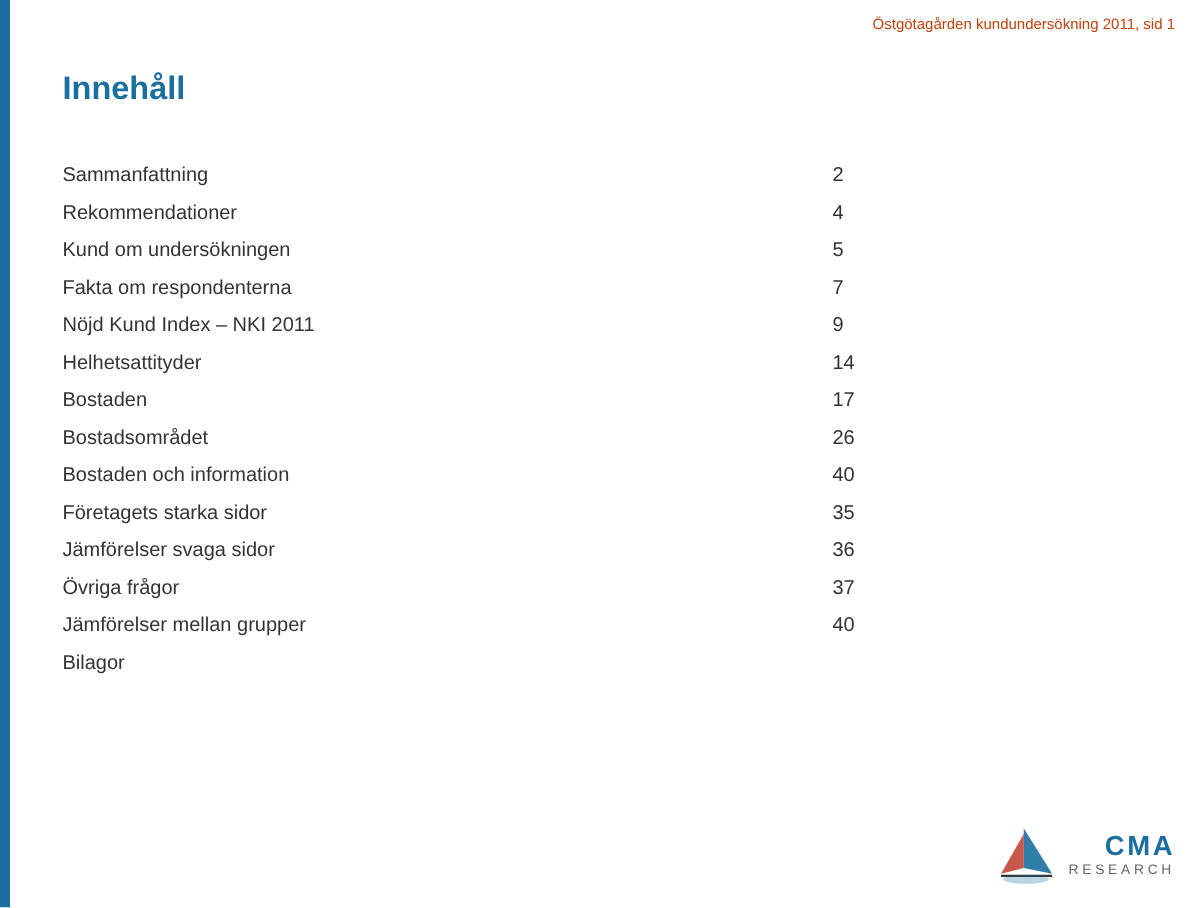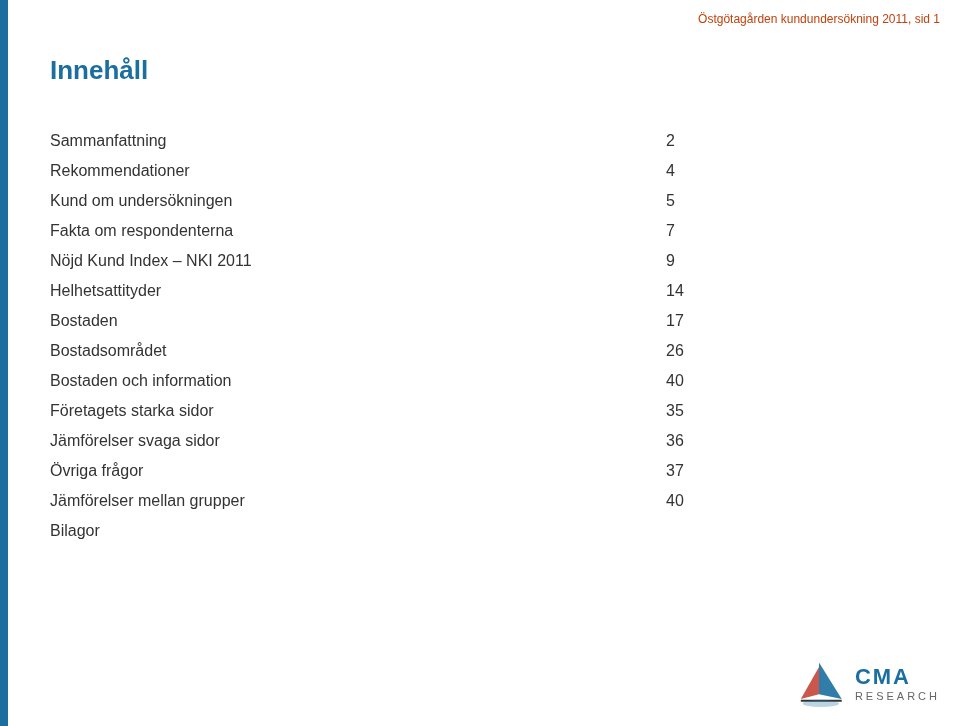--- a/index.html
+++ b/index.html
@@ -80,21 +80,21 @@
     }
 
     .logo-svg {
       width: 60px;
       height: 50px;
     }
 
     .logo-text {
       display: flex;
       flex-direction: column;
-      align-items: flex-start;
+      align-items: flex-end;
     }
 
     .logo-cma {
       font-size: 22px;
       font-weight: bold;
       color: #1a6fa0;
       letter-spacing: 2px;
     }
 
     .logo-research {

